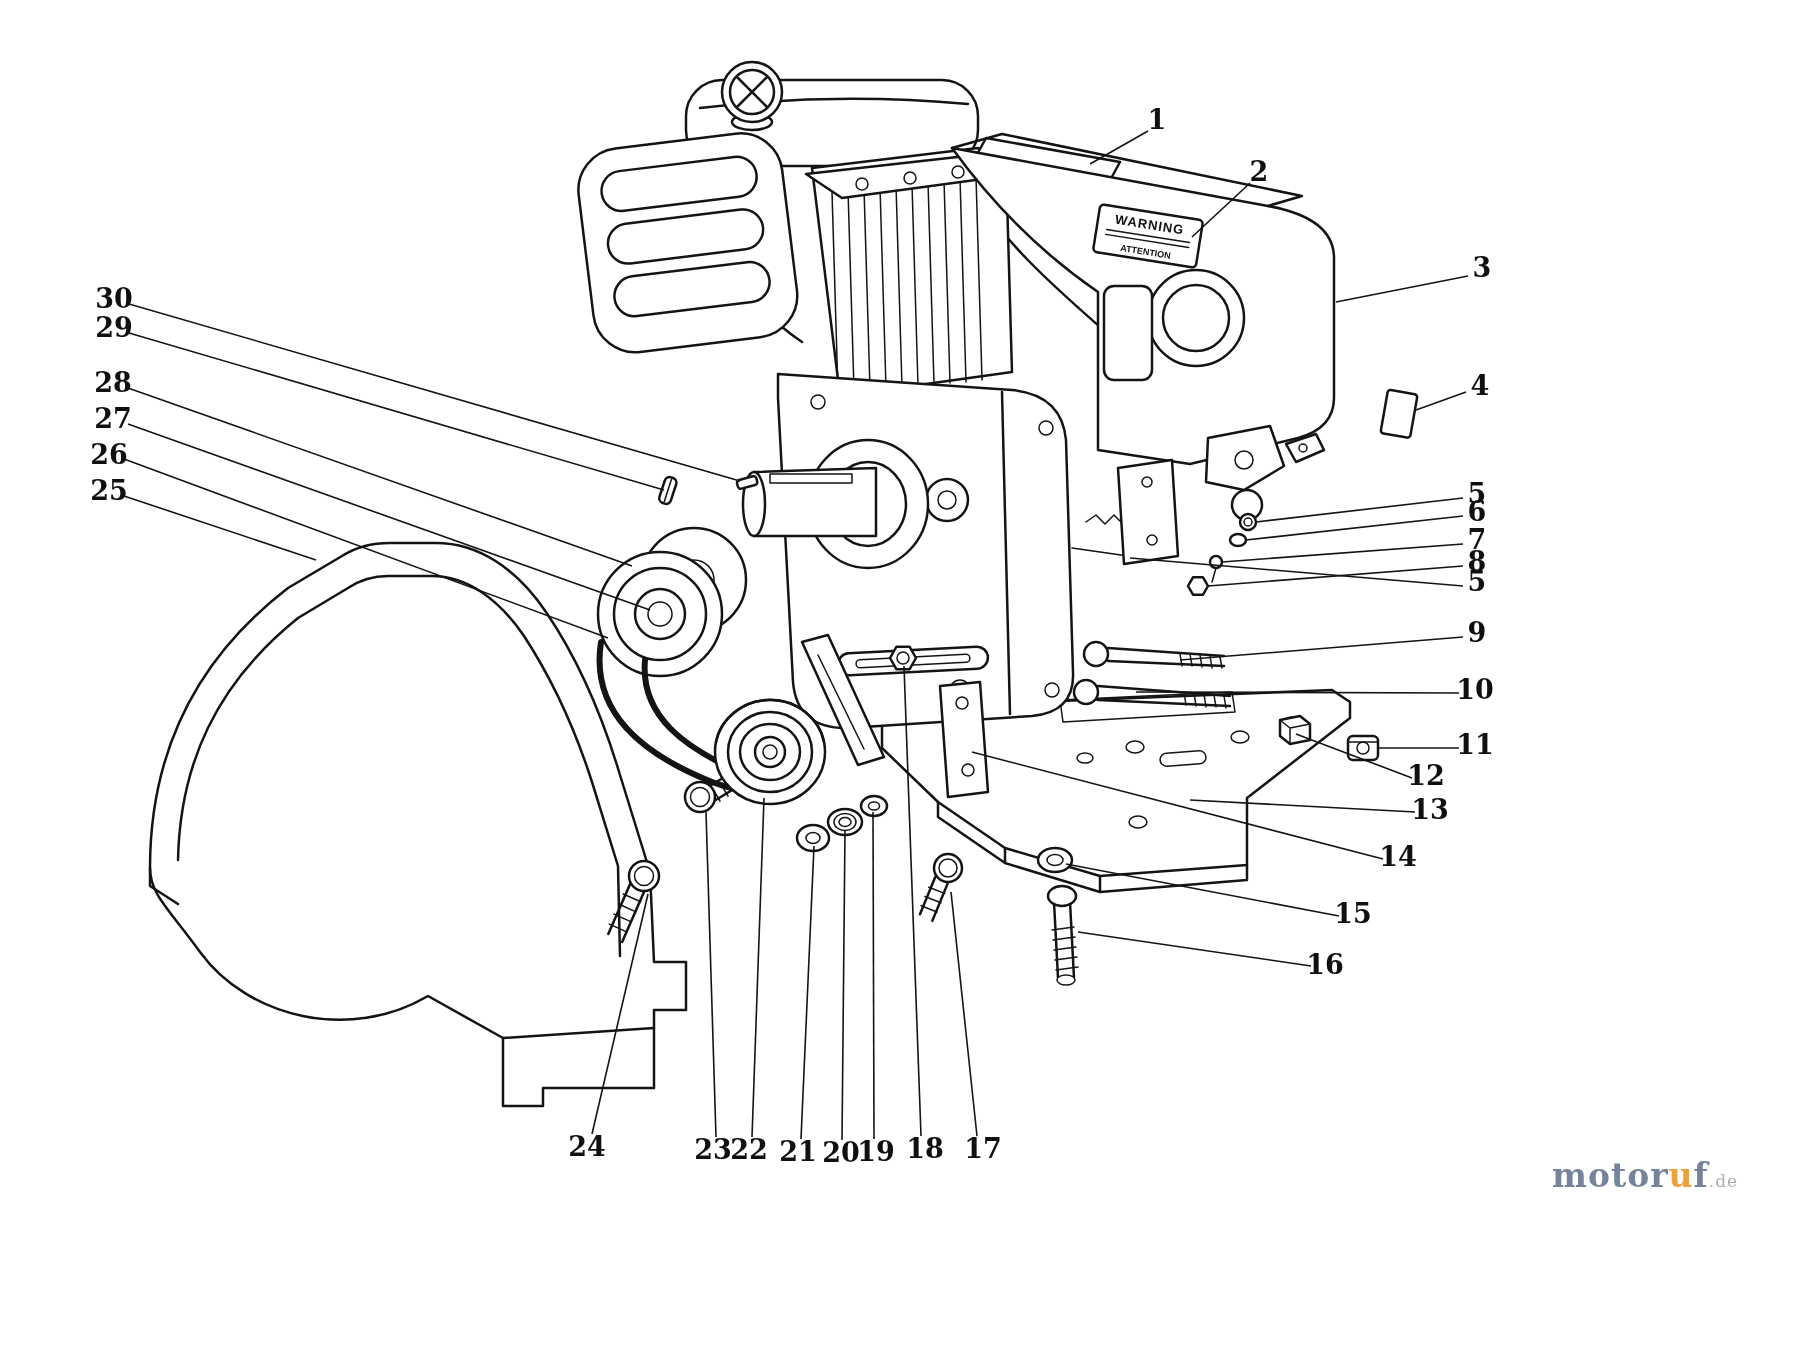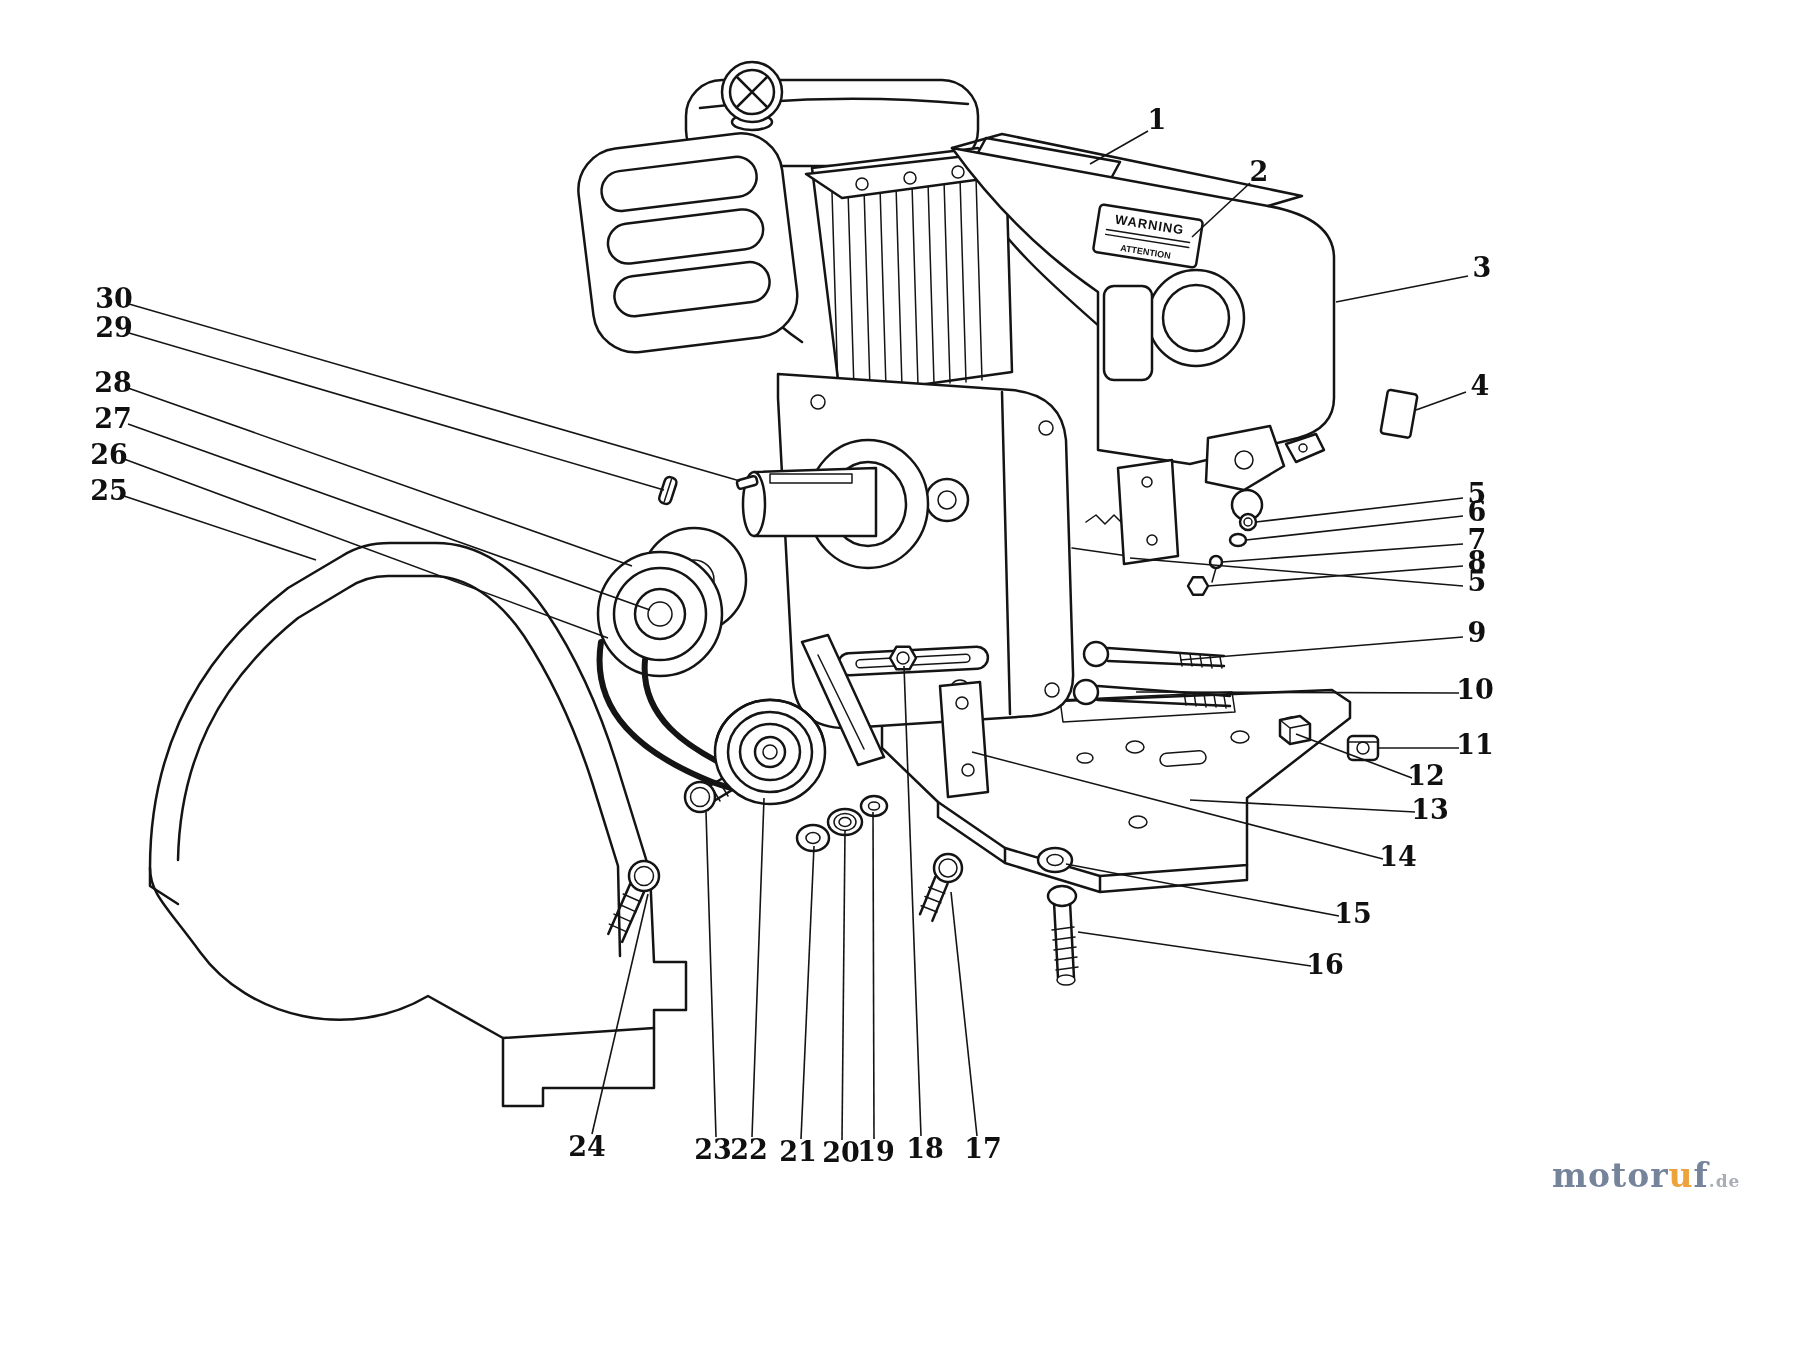--- a/index.html
+++ b/index.html
@@ -16,21 +16,21 @@
     fill:#101010;text-anchor:middle;dominant-baseline:middle;
   }
   .decal-big{font:bold 13px "Liberation Sans",sans-serif;text-anchor:middle;fill:#111;stroke:none;letter-spacing:1px;}
   .decal-small{font:bold 9px "Liberation Sans",sans-serif;text-anchor:middle;fill:#111;stroke:none;}
   .watermark{
     position:absolute;left:1552px;top:1156px;
     font-family:"DejaVu Serif",serif;font-weight:bold;font-size:33px;
     color:#76849b;letter-spacing:1px;white-space:nowrap;cursor:pointer;
   }
   .watermark .accent{color:#eda23c;}
-  .watermark .suffix{font-size:17px;color:#a9aeb6;font-weight:bold;}
+  .watermark .suffix{font-size:17px;color:#a9aeb6;font-weight:normal;}
 </style>
 </head>
 <body>
 
 <div class="page">
   <svg class="diagram" viewBox="0 0 1800 1348">
 
     <g id="art" fill="none">
 
       <g fill="#fff">

